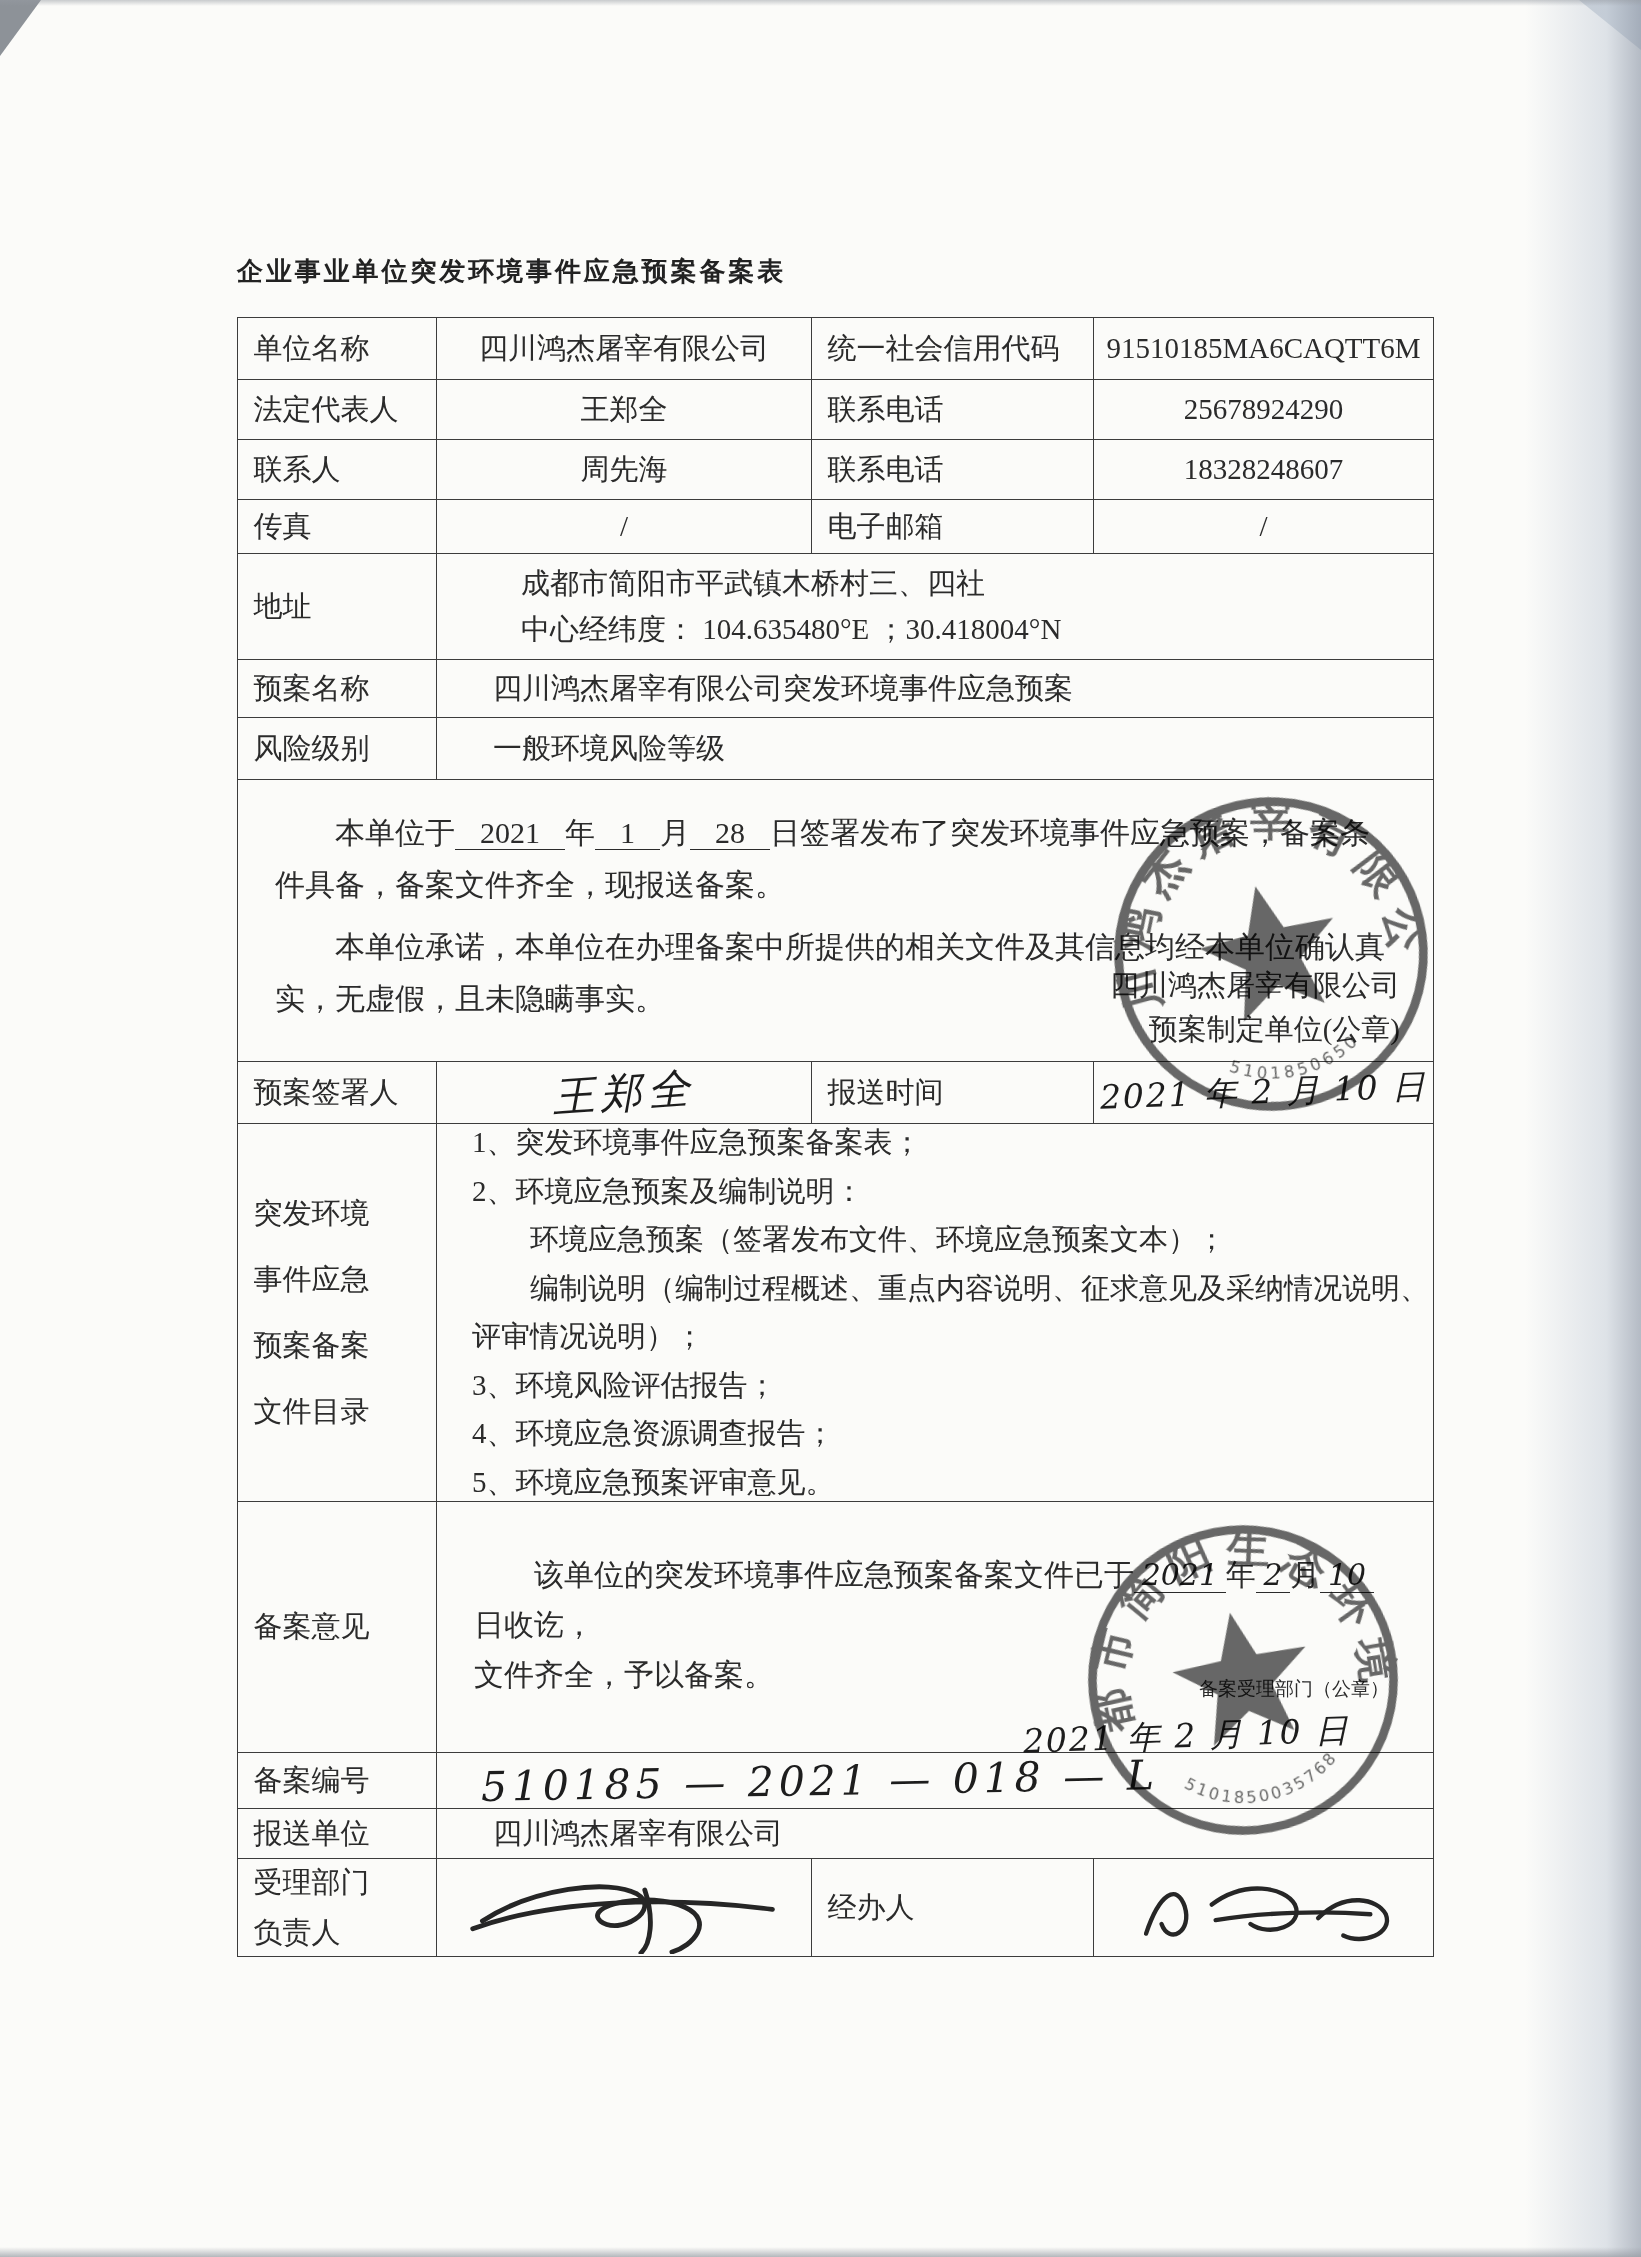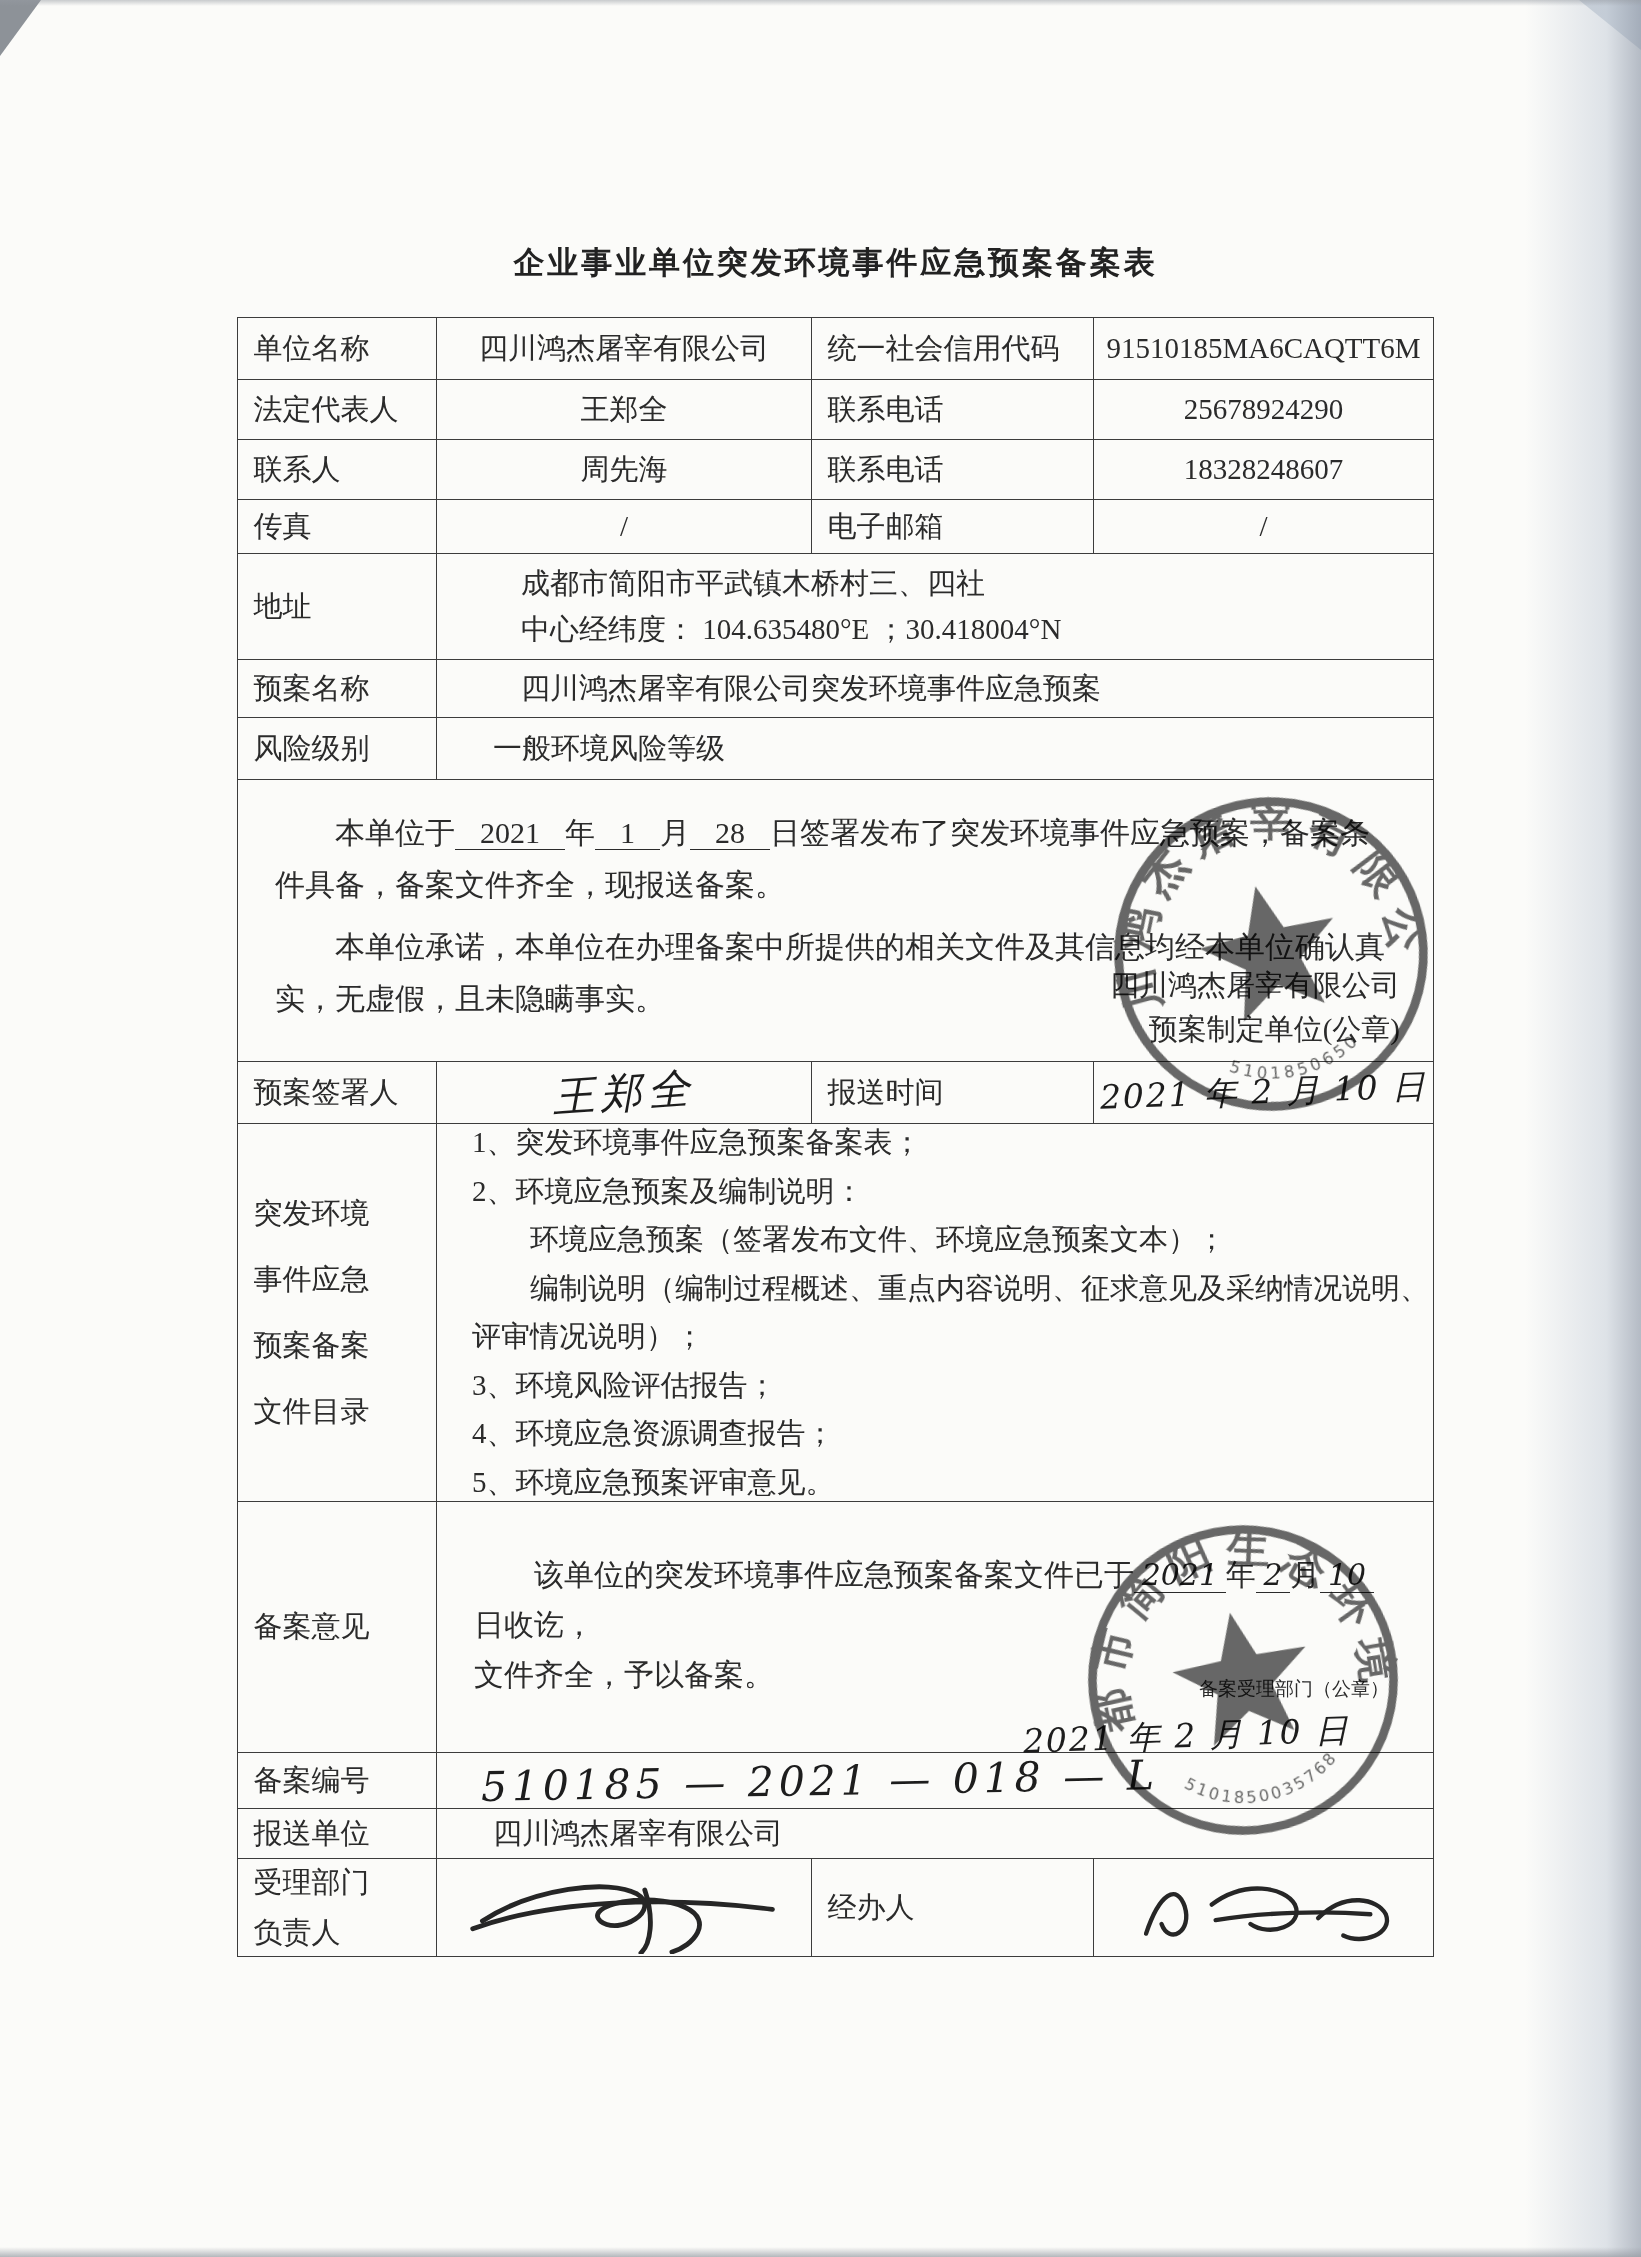--- a/index.html
+++ b/index.html
@@ -29,40 +29,40 @@
   .corner-tr{
     position:absolute;right:0;top:0;width:62px;height:50px;z-index:6;
     background:#ccd3da;clip-path:polygon(100% 0,0 0,100% 100%);
   }
   .edge-top{
     position:absolute;left:0;top:0;width:1641px;height:5.8px;z-index:6;
     background:linear-gradient(to bottom, rgba(150,155,162,.5), rgba(150,155,162,0));
   }
 
   .doc-title{
-    position:absolute;left:237px;top:242px;width:1197px;
-    text-align:center;font-size:31px;font-weight:bold;letter-spacing:2.9px;color:#222;
+    position:absolute;left:237px;top:254px;width:1197px;
+    text-align:left;font-size:26px;font-weight:bold;letter-spacing:2.9px;color:#222;
   }
 
   .tbl{
     position:absolute;left:237px;top:317px;width:1197px;z-index:2;
     border:1.9px solid #3c3c3c;box-sizing:border-box;
     font-size:29px;
   }
   .row{display:flex;border-bottom:1.9px solid #3c3c3c;box-sizing:border-box;}
   .row:last-child{border-bottom:none;}
   .cell{border-right:1.9px solid #3c3c3c;box-sizing:border-box;display:flex;align-items:center;}
   .cell:last-child{border-right:none;}
   .c1{width:199px;flex:none;padding-left:15.4px;}
   .c2{width:375px;flex:none;justify-content:center;}
   .c3{width:282px;flex:none;padding-left:15.4px;}
   .c4{flex:1;justify-content:center;}
   .wide{flex:1;}
   .h64{height:62px;} .h62{height:60px;} .h56{height:54px;} .h110{height:106px;}
-  .h60{height:58px;gap:28px;} .h292{height:282px;} .h392{height:378px;} .h260{height:251px;}
+  .h60{height:58px;} .h292{height:282px;} .h392{height:378px;} .h260{height:251px;}
   .h58{height:56px;} .h52{height:50px;} .h100{height:97px;}
 
   .addr-cell{flex-direction:column;align-items:flex-start;justify-content:center;padding-left:56px;gap:13.5px;}
   .addr-line{line-height:33px;margin-left:28px;}
   .pad-left{padding-left:56px;justify-content:flex-start;}
 
   .decl-cell{position:relative;display:block;padding:27px 37px 0 37px;line-height:52px;font-size:30px;}
   .decl-p{text-indent:2em;margin:0;}
   .decl-p + .decl-p{margin-top:9.7px;}
   .u{border-bottom:1.9px solid #2b2b2b;padding:0 25px;}

